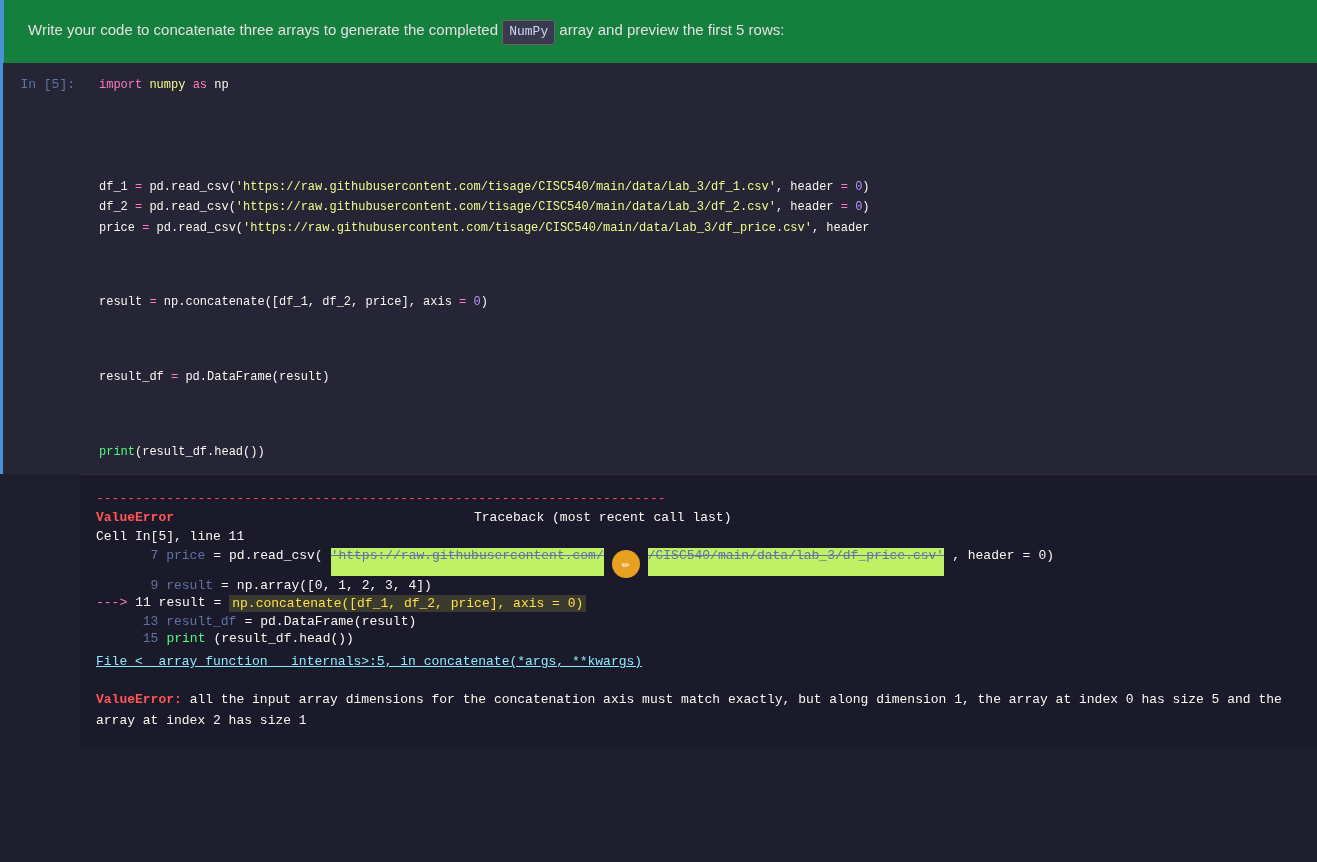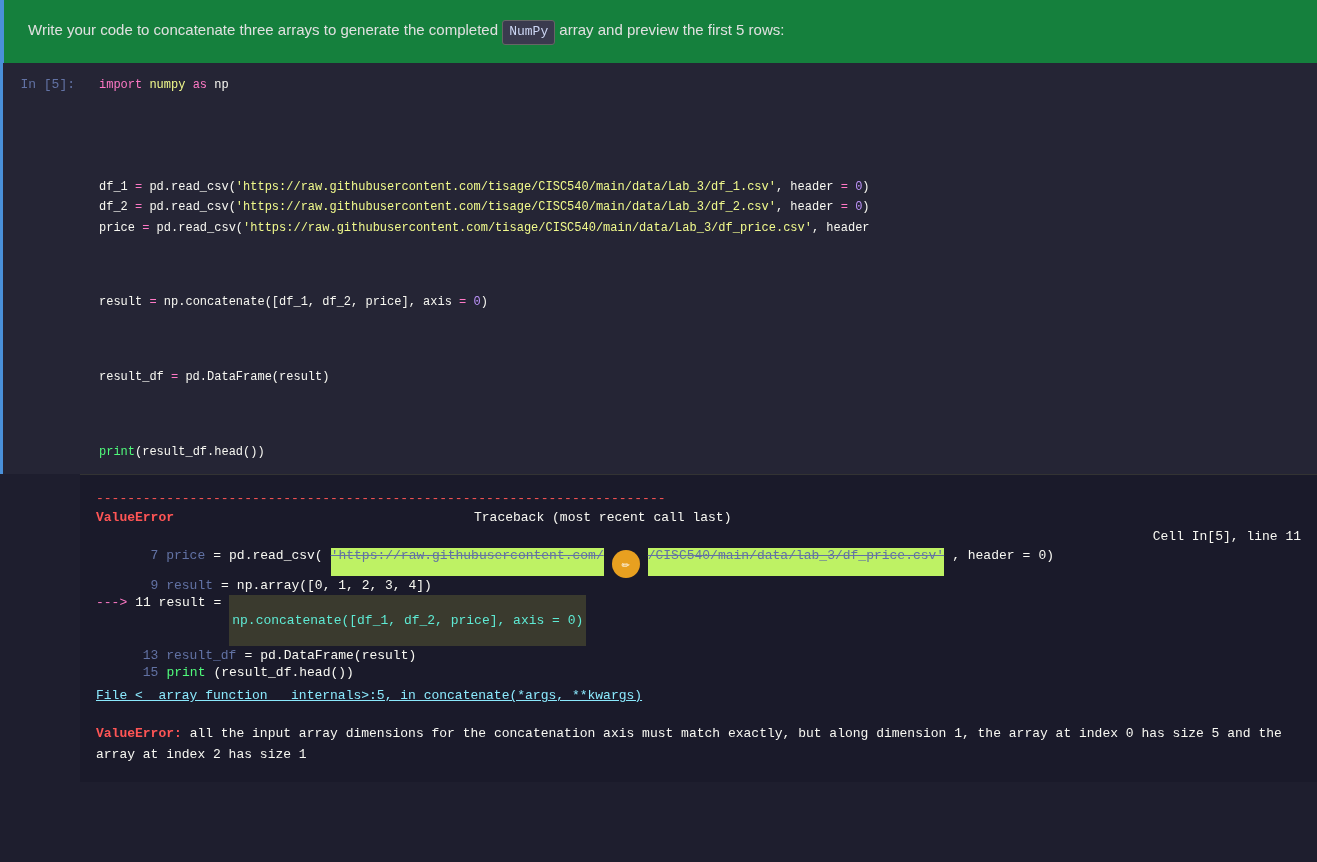--- a/index.html
+++ b/index.html
@@ -136,22 +136,22 @@
       font-size: 13px;
     }
 
     .traceback-arrow {
       color: #ff79c6;
       font-size: 13px;
     }
 
     .highlighted-code {
       background: #3a3a2e;
-      padding: 18px 3px;
-      color: #5eead4;
+      padding: 1px 3px;
+      color: #fde047;
     }
 
     .traceback-plain {
       color: #f8f8f2;
       font-size: 13px;
     }
 
     .file-line {
       color: #8be9fd;
       font-size: 13px;
@@ -233,21 +233,21 @@
 
   <div class="output-area">
 
     <span class="error-separator">-------------------------------------------------------------------------</span>
 
     <div style="display:flex; gap: 300px; margin-bottom:4px;">
       <span class="error-type">ValueError</span>
       <span class="error-traceback-header">Traceback (most recent call last)</span>
     </div>
 
-    <div class="traceback-plain" style="margin-bottom:4px;text-align:right;">Cell In[5], line 11</div>
+    <div class="traceback-plain" style="margin-bottom:4px;">Cell In[5], line 11</div>
 
     <div class="traceback-line">
       <span class="traceback-loc">&nbsp;&nbsp;&nbsp;&nbsp;&nbsp;&nbsp;&nbsp;7 price</span>
       <span class="traceback-plain">=</span>
       <span class="traceback-plain">pd.read_csv(</span>
       <span class="traceback-url-highlight">'https://raw.githubusercontent.com/</span>
 
       <span class="pen-cursor">✏</span>
       <span class="traceback-url-highlight">/CISC540/main/data/lab_3/df_price.csv'</span>
       <span class="traceback-plain">, header</span>

